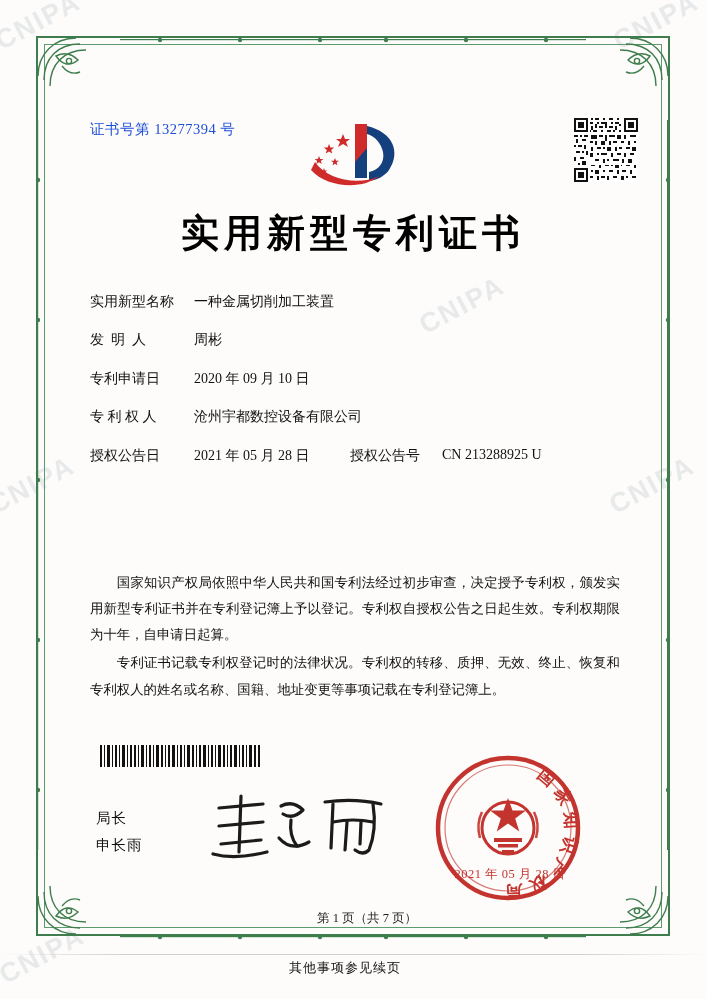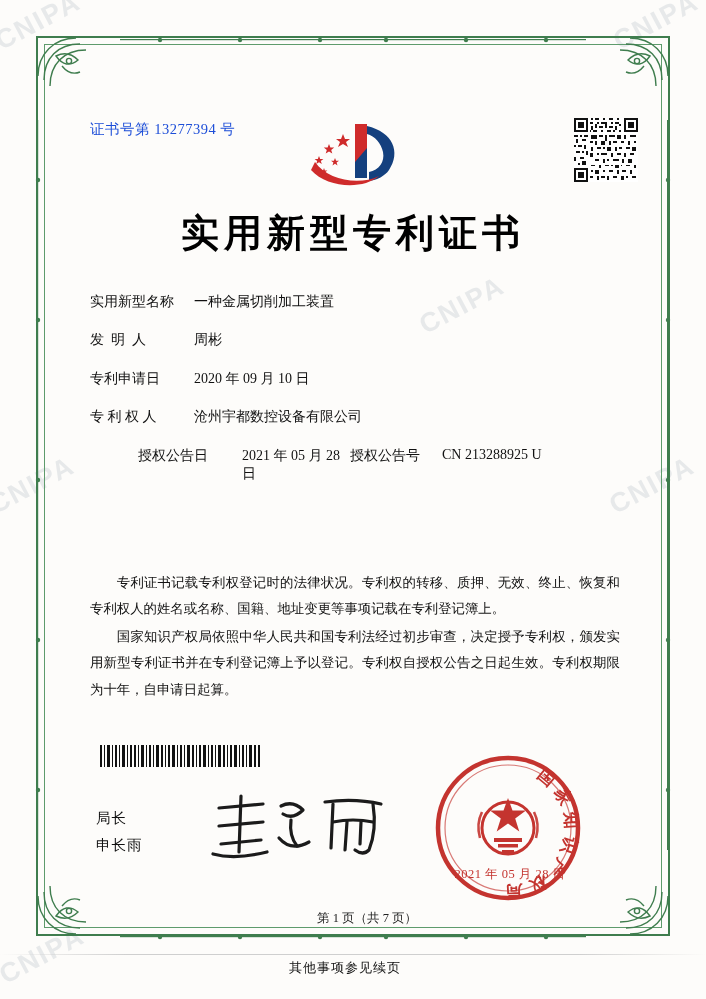--- a/index.html
+++ b/index.html
@@ -145,21 +145,21 @@
   }
   .flabel {
     flex: 0 0 104px;
     white-space: pre;
   }
   .fvalue { flex: 1; }
 
   .frow-dual { display: flex; align-items: baseline; margin-bottom: 8px; }
   .dual-a { flex: 0 0 260px; display: flex; }
   .dual-b { flex: 1; display: flex; }
-  .dual-a .flabel { flex: 0 0 104px; margin-left: 48px; }
+  .dual-a .flabel { flex: 0 0 104px; }
   .dual-b .flabel { flex: 0 0 92px; }
 
   
   .paras {
     position: absolute;
     left: 90px;
     top: 570px;
     width: 530px;
     font-size: 13.4px;
     line-height: 1.95;
@@ -516,22 +516,22 @@
         <div class="fvalue">2021 年 05 月 28 日</div>
       </div>
       <div class="dual-b">
         <div class="flabel">授权公告号</div>
         <div class="fvalue">CN 213288925 U</div>
       </div>
     </div>
   </div>
 
   <div class="paras">
+    <p class="para">国家知识产权局依照中华人民共和国专利法经过初步审查，决定授予专利权，颁发实用新型专利证书并在专利登记簿上予以登记。专利权自授权公告之日起生效。专利权期限为十年，自申请日起算。</p>
     <p class="para">专利证书记载专利权登记时的法律状况。专利权的转移、质押、无效、终止、恢复和专利权人的姓名或名称、国籍、地址变更等事项记载在专利登记簿上。</p>
-    <p class="para">国家知识产权局依照中华人民共和国专利法经过初步审查，决定授予专利权，颁发实用新型专利证书并在专利登记簿上予以登记。专利权自授权公告之日起生效。专利权期限为十年，自申请日起算。</p>
   </div>
 
   <div class="barcode">
     <svg viewBox="0 0 160 22" shape-rendering="crispEdges">
       <g fill="#111">
         <rect x="0" y="0" width="2" height="22"></rect>
           <rect x="4" y="0" width="1" height="22"></rect>
         <rect x="7" y="0" width="3" height="22"></rect>
           <rect x="12" y="0" width="1" height="22"></rect>
         <rect x="15" y="0" width="2" height="22"></rect>

